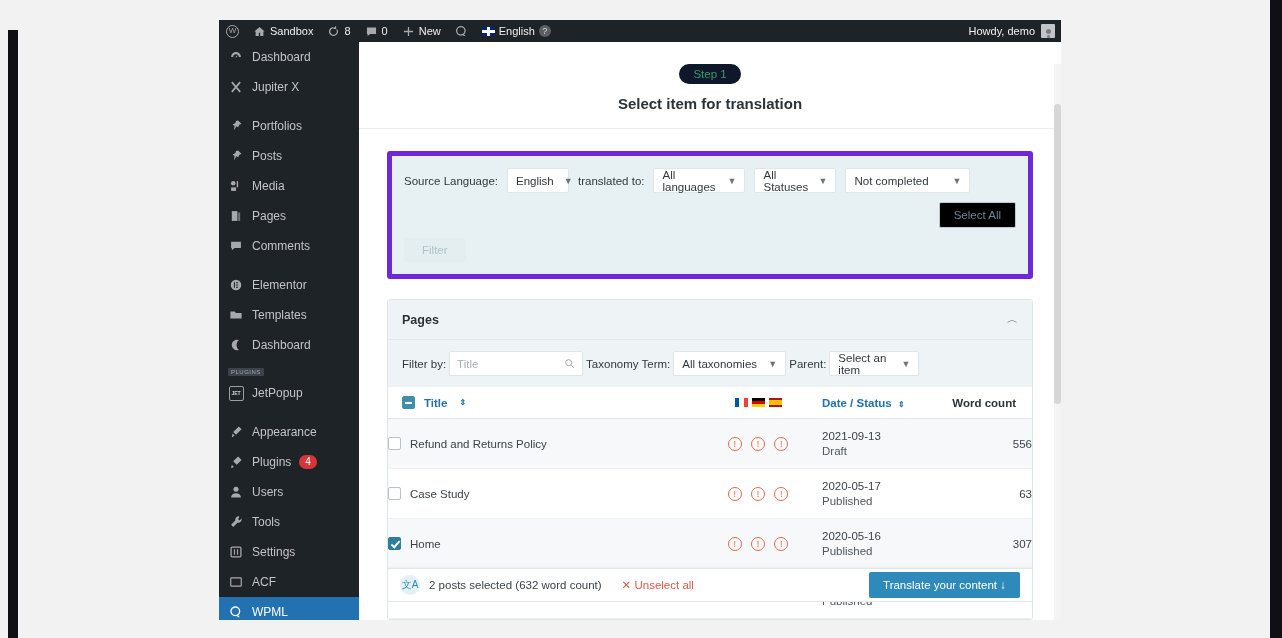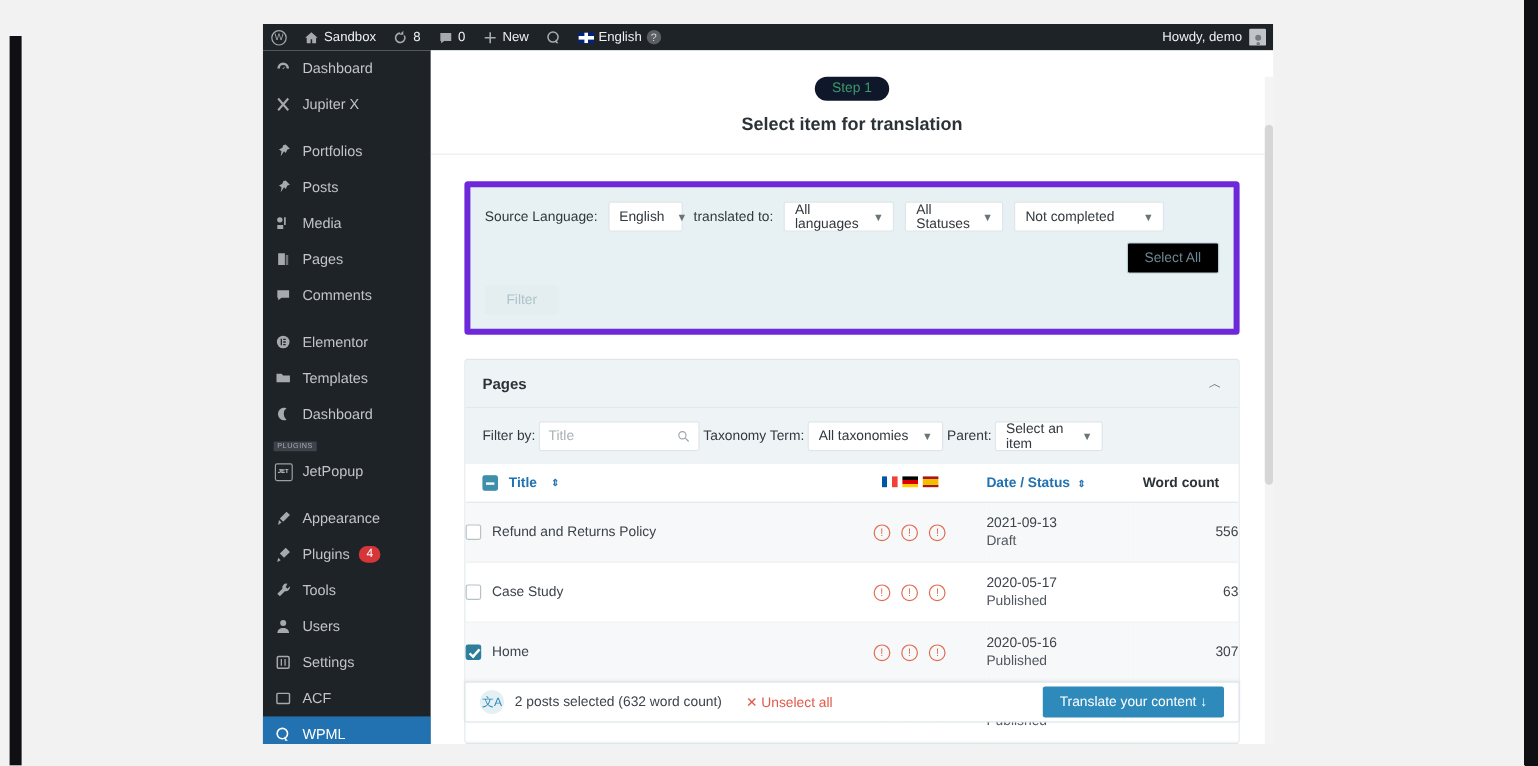--- a/index.html
+++ b/index.html
@@ -300,33 +300,33 @@
               <path d="M13 2l5 5-7 7-5-5z"></path>
               <path d="M4 14l3 3-4 2z"></path>
             </svg>
           </span>
         <span>Plugins</span>
         <span class="count-badge">4</span>
       </div>
       <div class="menu-item">
         <span class="mi-ico">
           <svg viewBox="0 0 20 20" width="14" height="14">
-              <path d="M15 2a5 5 0 0 0-6 6l-6 6 3 3 6-6a5 5 0 0 0 6-6l-3 3-2-2z"></path>
-            </svg>
-          </span>
-        <span>Tools</span>
-      </div>
-      <div class="menu-item">
-        <span class="mi-ico">
-          <svg viewBox="0 0 20 20" width="14" height="14">
               <circle cx="10" cy="6" r="3.6"></circle>
               <path d="M3 18c0-4 3.2-6.2 7-6.2S17 14 17 18z"></path>
             </svg>
           </span>
         <span>Users</span>
+      </div>
+      <div class="menu-item">
+        <span class="mi-ico">
+          <svg viewBox="0 0 20 20" width="14" height="14">
+              <path d="M15 2a5 5 0 0 0-6 6l-6 6 3 3 6-6a5 5 0 0 0 6-6l-3 3-2-2z"></path>
+            </svg>
+          </span>
+        <span>Tools</span>
       </div>
       <div class="menu-item">
         <span class="mi-ico">
           <svg viewBox="0 0 20 20" width="14" height="14">
               <rect x="3" y="3" width="14" height="14" rx="1.5" fill="none" stroke="#a7aaad" stroke-width="1.8"></rect>
               <path d="M7 6h1.6v8H7zm4.4 0H13v8h-1.6z"></path>
             </svg>
           </span>
         <span>Settings</span>
       </div>

